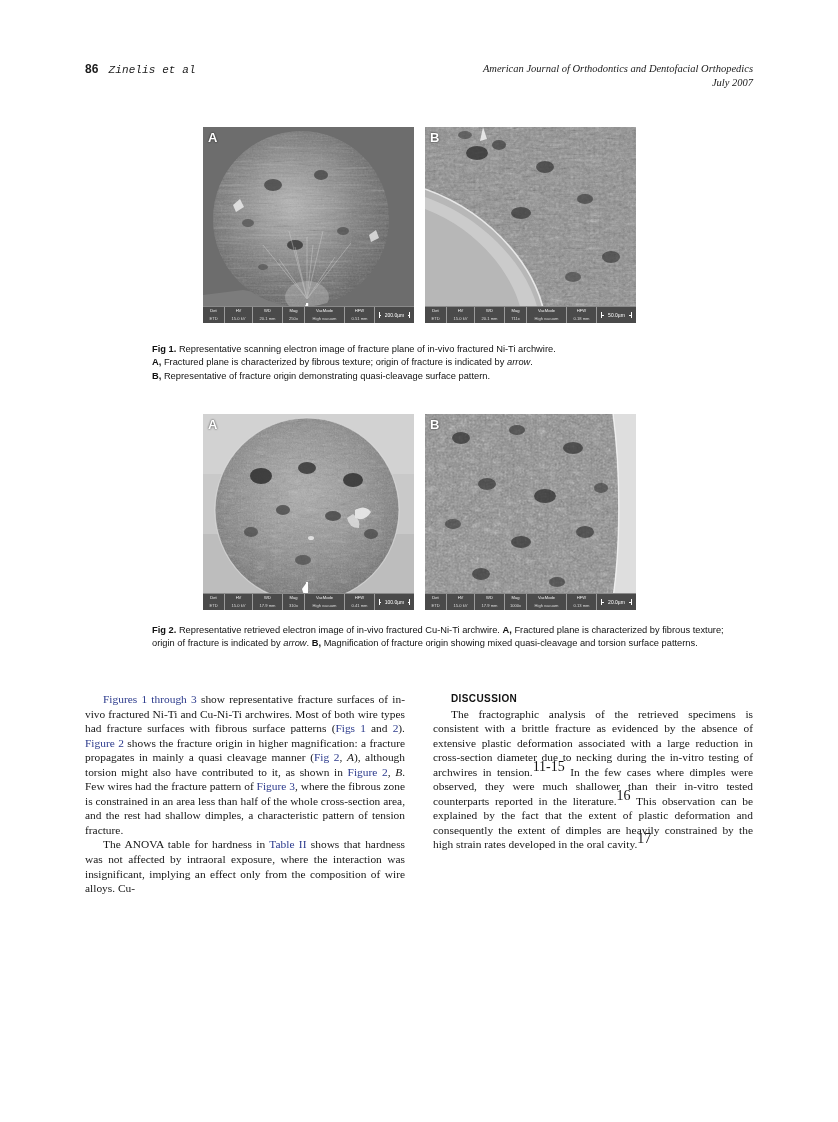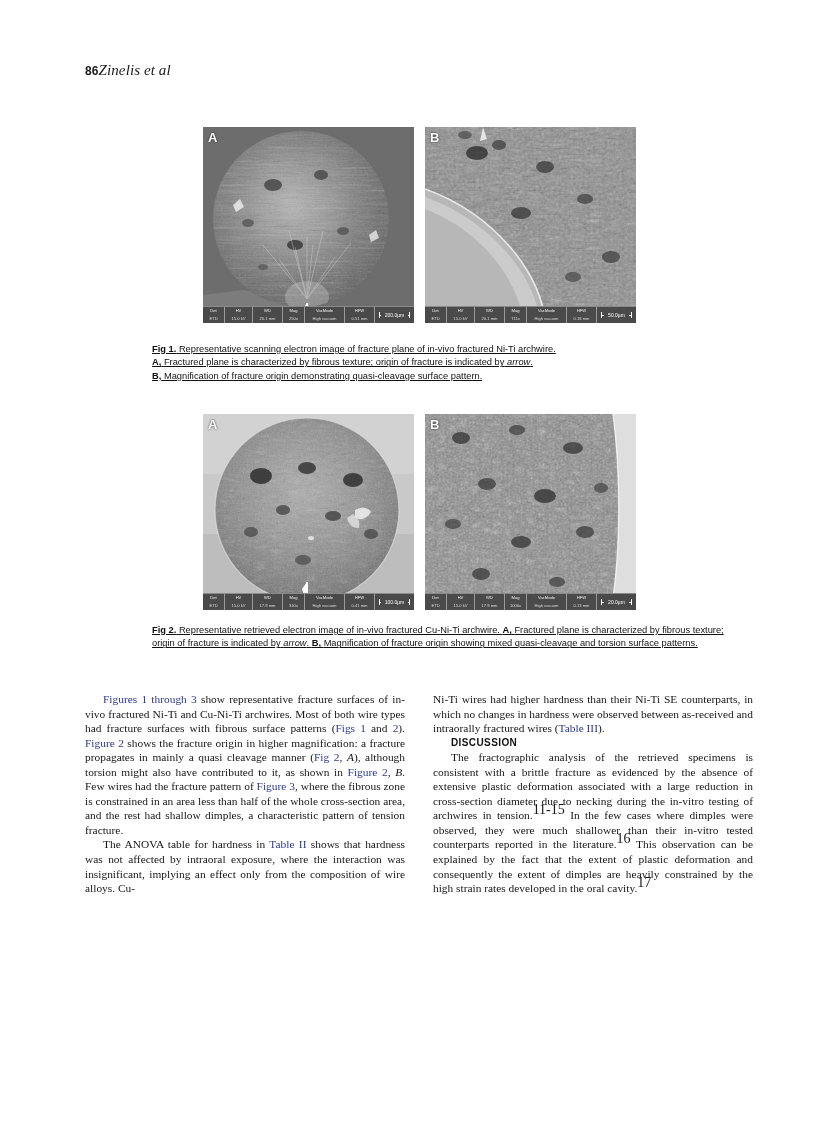--- a/index.html
+++ b/index.html
@@ -41,22 +41,23 @@
     white-space: nowrap;
   }
   .rh-page-num {
     font-weight: bold;
     font-style: normal;
     font-family: "Liberation Sans", sans-serif;
     font-size: 12px;
   }
   .rh-authors {
     font-style: italic;
-    font-size: 15px;
-    padding-left: 0;
+    font-size: 11px;
+    padding-left: 10px;
+    font-family: Liberation Mono, monospace;
   }
   .rh-right {
     position: absolute;
     right: 0;
     top: 0;
     text-align: right;
     font-style: italic;
     font-size: 10.5px;
     line-height: 13.5px;
     white-space: nowrap;
@@ -168,21 +169,20 @@
   }
 
   
   .caption {
     position: absolute;
     font-family: "Liberation Sans", sans-serif;
     font-size: 9.3px;
     line-height: 13.4px;
     color: #111111;
     text-align: left;
-    text-decoration: underline;
   }
   .caption b { font-weight: bold; }
   .caption i { font-style: italic; }
 
   
   .col {
     position: absolute;
     width: 320px;
     font-size: 11.4px;
     line-height: 14.55px;
@@ -216,20 +216,24 @@
   i.em { font-style: italic; }
 </style>
 </head>
 <body>
 
 <div class="page">
 
   <div class="running-head">
     <div class="rh-left">
       <span class="rh-page-num">86</span><span class="rh-authors">Zinelis et al</span>
+    </div>
+    <div class="rh-right">
+      <span>American Journal of Orthodontics and Dentofacial Orthopedics</span><br>
+      <span>July 2007</span>
     </div>
   </div>
 
   <div class="figure-block" style="left:203px; top:127px; width:433px; height:196px;">
     <div class="panels">
 
       <div class="sem-panel" style="left:0px; width:211px;">
         <svg class="sem-img" viewBox="0 0 211 196" preserveAspectRatio="none">
           <defs>
             <radialGradient id="f1aWire" cx="45%" cy="42%" r="62%">
@@ -411,21 +415,21 @@
     </div>
   </div>
 
   <div class="caption" style="left:152px; top:343px; width:582px;">
     <b>Fig 1.</b>
     <span>Representative scanning electron image of fracture plane of in-vivo fractured Ni-Ti archwire.</span><br>
     <b>A,</b>
     <span>Fractured plane is characterized by fibrous texture; origin of fracture is indicated by</span>
     <i>arrow</i><span>.</span><br>
     <b>B,</b>
-    <span>Magnification of fracture origin demonstrating quasi-cleavage surface pattern.</span>
+    <span>Representative of fracture origin demonstrating quasi-cleavage surface pattern.</span>
   </div>
 
   <div class="figure-block" style="left:203px; top:414px; width:433px; height:196px;">
     <div class="panels">
 
       <div class="sem-panel" style="left:0px; width:211px;">
         <svg class="sem-img" viewBox="0 0 211 196" preserveAspectRatio="none">
           <defs>
             <radialGradient id="f2aWire" cx="48%" cy="40%" r="64%">
               <stop offset="0%" stop-color="#b0b0b0"></stop>
@@ -606,21 +610,20 @@
     <b>B,</b>
     <span>Magnification of fracture origin showing mixed quasi-cleavage and torsion surface patterns.</span>
   </div>
 
   <div class="col" style="left:85px; top:692px;">
     <p><span class="xref">Figures 1 through 3</span><span> show representative fracture surfaces of in-vivo fractured Ni-Ti and Cu-Ni-Ti archwires. Most of both wire types had fracture surfaces with fibrous surface patterns (</span><span class="xref">Figs 1</span><span> and </span><span class="xref">2</span><span>). </span><span class="xref">Figure 2</span><span> shows the fracture origin in higher magnification: a fracture propagates in mainly a quasi cleavage manner (</span><span class="xref">Fig 2</span><span>, </span><i class="em">A</i><span>), although torsion might also have contributed to it, as shown in </span><span class="xref">Figure 2</span><span>, </span><i class="em">B</i><span>. Few wires had the fracture pattern of </span><span class="xref">Figure 3</span><span>, where the fibrous zone is constrained in an area less than half of the whole cross-section area, and the rest had shallow dimples, a characteristic pattern of tension fracture.</span></p>
     <p><span>The ANOVA table for hardness in </span><span class="xref">Table II</span><span> shows that hardness was not affected by intraoral exposure, where the interaction was insignificant, implying an effect only from the composition of wire alloys. Cu-</span></p>
   </div>
 
   <div class="col" style="left:433px; top:692px;">
-    <p class="noindent"><span>Ni-Ti wires had higher hardness than their Ni-Ti SE counterparts, in which no changes in hardness were observed between as-received and intraorally fractured wires (</span><span class="xref">Table III</span><span>).</span></p>
 
     <p class="sec-head">DISCUSSION</p>
 
     <p><span>The fractographic analysis of the retrieved specimens is consistent with a brittle fracture as evidenced by the absence of extensive plastic deformation associated with a large reduction in cross-section diameter due to necking during the in-vitro testing of archwires in tension.</span><sup>11-15</sup><span> In the few cases where dimples were observed, they were much shallower than their in-vitro tested counterparts reported in the literature.</span><sup>16</sup><span> This observation can be explained by the fact that the extent of plastic deformation and consequently the extent of dimples are heavily constrained by the high strain rates developed in the oral cavity.</span><sup>17</sup></p>
 
   </div>
 
 </div>
 
 </body></html>

